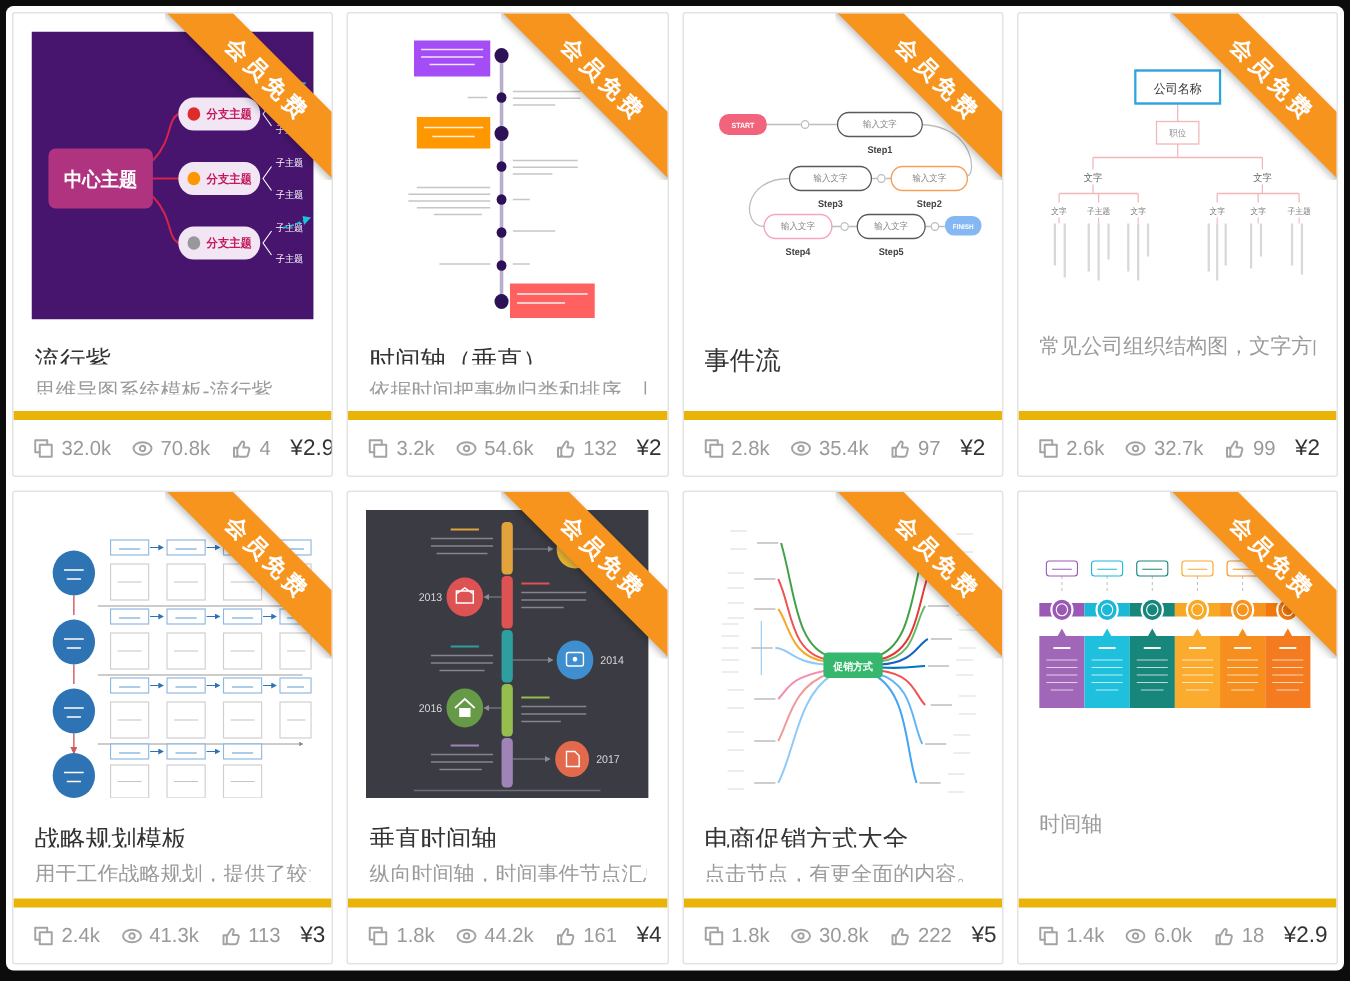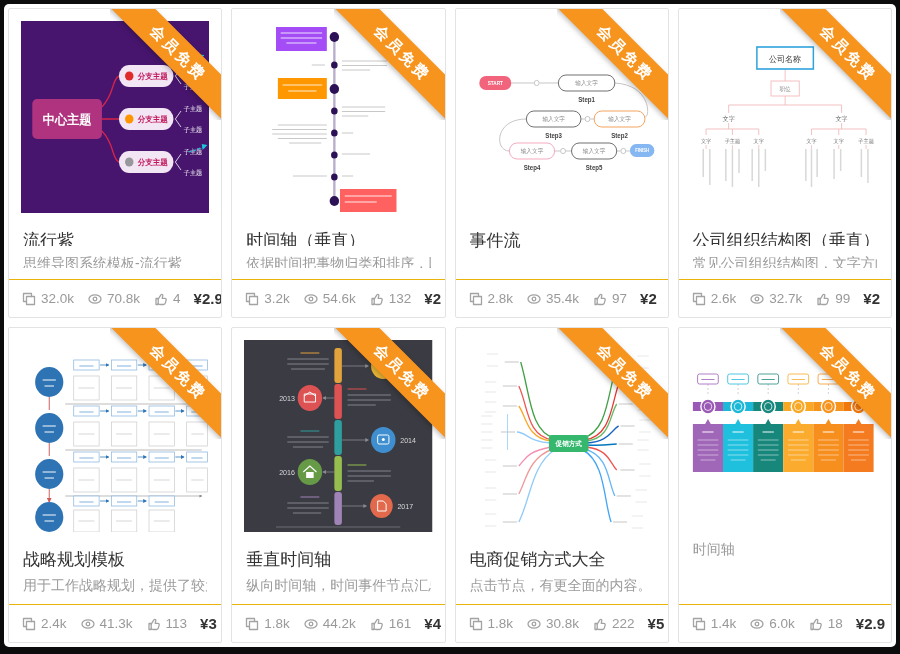--- a/index.html
+++ b/index.html
@@ -12,25 +12,25 @@
         display:flex;flex-direction:column;box-sizing:border-box}
   .thumb{height:192px;margin:12px 12px 0;position:relative;flex:none}
   .thumb svg{display:block;width:100%;height:100%}
   .ribbon{position:absolute;top:-1px;right:-1px;width:112px;height:112px;overflow:hidden;pointer-events:none}
   .ribbon-band{position:absolute;top:30px;right:-46px;display:block;width:180px;padding:6px 0;
         background:#F7941E;color:#fff;font-size:15px;font-weight:bold;letter-spacing:3px;text-align:center;
         transform:rotate(45deg);box-shadow:0 2px 5px rgba(0,0,0,.25)}
   .title{margin:16px 14px 0;font-family:"Liberation Serif",serif;font-size:17px;font-weight:normal;color:#333;
         white-space:nowrap;overflow:hidden}
   .desc{margin:9px 14px 11px;font-size:14px;color:#9b9b9b;white-space:nowrap;overflow:hidden}
-  .stats{margin-top:auto;border-top:1px solid #eab308;padding:10px 12px;display:flex;align-items:center;
+  .stats{margin-top:auto;border-top:6px solid #eab308;padding:10px 12px;display:flex;align-items:center;
         color:#999;font-size:13.5px}
   .stat{display:flex;align-items:center;gap:4px;margin-right:13px}
   .stat svg{display:block}
-  .price{margin-left:auto;color:#333;font-weight:bold;font-size:15px}
+  .price{margin-left:auto;color:#333;font-weight:normal;font-size:15px}
   .ic{stroke:#a3a3a3;fill:none;stroke-width:1.3;stroke-linejoin:round;stroke-linecap:round}
 </style>
 </head>
 <body>
 
 <div class="page">
 <div class="grid">
 
   <article class="card">
     <div class="thumb">
@@ -224,21 +224,20 @@
         <text x="72" y="122" font-size="5.5" fill="#777" text-anchor="middle">文字</text>
         <text x="128" y="122" font-size="5.5" fill="#777" text-anchor="middle">文字</text>
         <text x="157" y="122" font-size="5.5" fill="#777" text-anchor="middle">文字</text>
         <text x="186" y="122" font-size="5.5" fill="#777" text-anchor="middle">子主题</text>
         <path d="M13 128V156 M20 128V164 M37 128V160 M44 128V166 M51 128V152 M65 128V160 M72 128V166 M79 128V150 M122 128V160 M128 128V166 M134 128V156 M152 128V158 M159 128V150 M181 128V156 M188 128V162" stroke="#D8D8D8" stroke-width="1.6"></path>
       </svg>
     </div>
     <div class="ribbon">
       <span class="ribbon-band">会员免费</span>
     </div>
-    <h3 class="title">公司组织结构图（垂直）</h3>
     <p class="desc">常见公司组织结构图，文字方向...</p>
     <div class="stats">
       <span class="stat">
         <svg class="ic" width="16" height="16" viewBox="0 0 16 16">
               <path d="M5.5 5.5h8v8h-8z"></path>
               <path d="M10.5 5.5V2.5h-8v8h3"></path>
             </svg>
         <span>2.6k</span>
       </span>
       <span class="stat">

